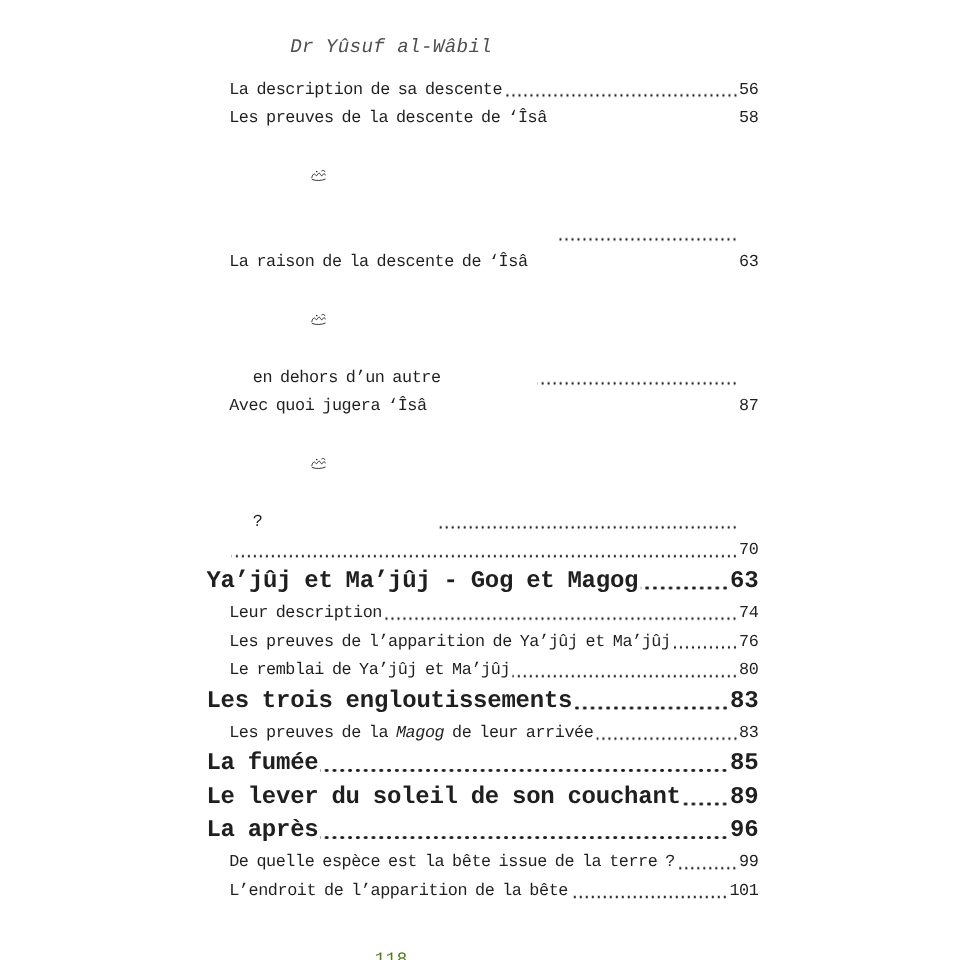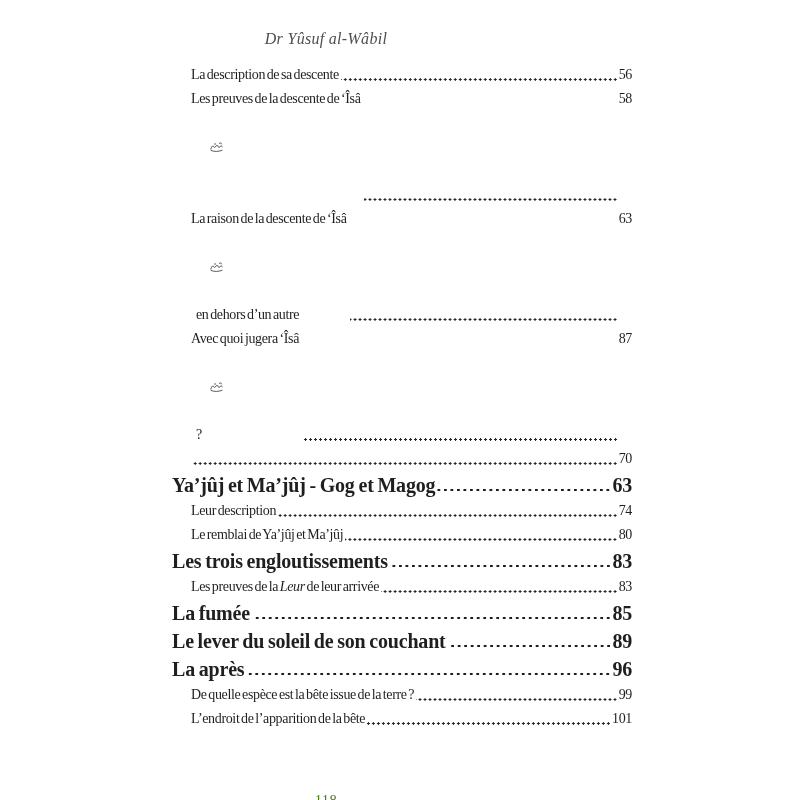--- a/index.html
+++ b/index.html
@@ -5,21 +5,21 @@
   html, body {
     margin: 0;
     padding: 0;
     background: #ffffff;
   }
   .page {
     position: relative;
     width: 652px;
     height: 800px;
     background: #ffffff;
-    font-family: Liberation Serif, serif;
+    font-family: Liberation Mono, monospace;
     color: #1f1f1f;
     overflow: hidden;
   }
   .running-header {
     position: absolute;
     top: 30px;
     left: 0;
     width: 100%;
     text-align: center;
     font-style: italic;
@@ -143,23 +143,24 @@
           <path d="M2.6 10.3 C6.5 11.7 11.5 11.7 15.6 10.0"></path>
           <path d="M12.2 1.7 C13.2 0.8 14.8 1.0 15.2 2.3"></path>
         </g>
         <circle cx="7.2" cy="2.4" r="0.8" fill="#232323"></circle>
       </svg>
     </span>
   <span> ?</span></span><span class="leader"></span><span class="toc-page">87</span></div>
       <div class="toc-row sub"><span class="leader"></span><span class="toc-page">70</span></div>
       <div class="toc-row h1"><span class="toc-label"><span>Ya’jûj et Ma’jûj - Gog et Magog</span></span><span class="leader"></span><span class="toc-page">63</span></div>
       <div class="toc-row sub"><span class="toc-label"><span>Leur description</span></span><span class="leader"></span><span class="toc-page">74</span></div>
+      <div class="toc-row sub"><span class="toc-label"><span>Les preuves de l’apparition de Ya’jûj et Ma’jûj</span></span><span class="leader"></span><span class="toc-page">76</span></div>
       <div class="toc-row sub"><span class="toc-label"><span>Le remblai de Ya’jûj et Ma’jûj</span></span><span class="leader"></span><span class="toc-page">80</span></div>
       <div class="toc-row h1"><span class="toc-label"><span>Les trois engloutissements</span></span><span class="leader"></span><span class="toc-page">83</span></div>
-      <div class="toc-row sub"><span class="toc-label"><span>Les preuves de la </span><span class="it">Leur</span><span> de leur arrivée</span></span><span class="leader"></span><span class="toc-page">83</span></div>
+      <div class="toc-row sub"><span class="toc-label"><span>Les preuves de la </span><span class="it">Magog</span><span> de leur arrivée</span></span><span class="leader"></span><span class="toc-page">83</span></div>
       <div class="toc-row h1"><span class="toc-label"><span>La fumée</span></span><span class="leader"></span><span class="toc-page">85</span></div>
       <div class="toc-row h1"><span class="toc-label"><span>Le lever du soleil de son couchant</span></span><span class="leader"></span><span class="toc-page">89</span></div>
       <div class="toc-row h1"><span class="toc-label"><span>La après</span></span><span class="leader"></span><span class="toc-page">96</span></div>
       <div class="toc-row sub"><span class="toc-label"><span>De quelle espèce est la bête issue de la terre ?</span></span><span class="leader"></span><span class="toc-page">99</span></div>
       <div class="toc-row sub"><span class="toc-label"><span>L’endroit de l’apparition de la bête</span></span><span class="leader"></span><span class="toc-page">101</span></div>
     </div>
 
   <div class="folio">118</div>
 
 </div>

